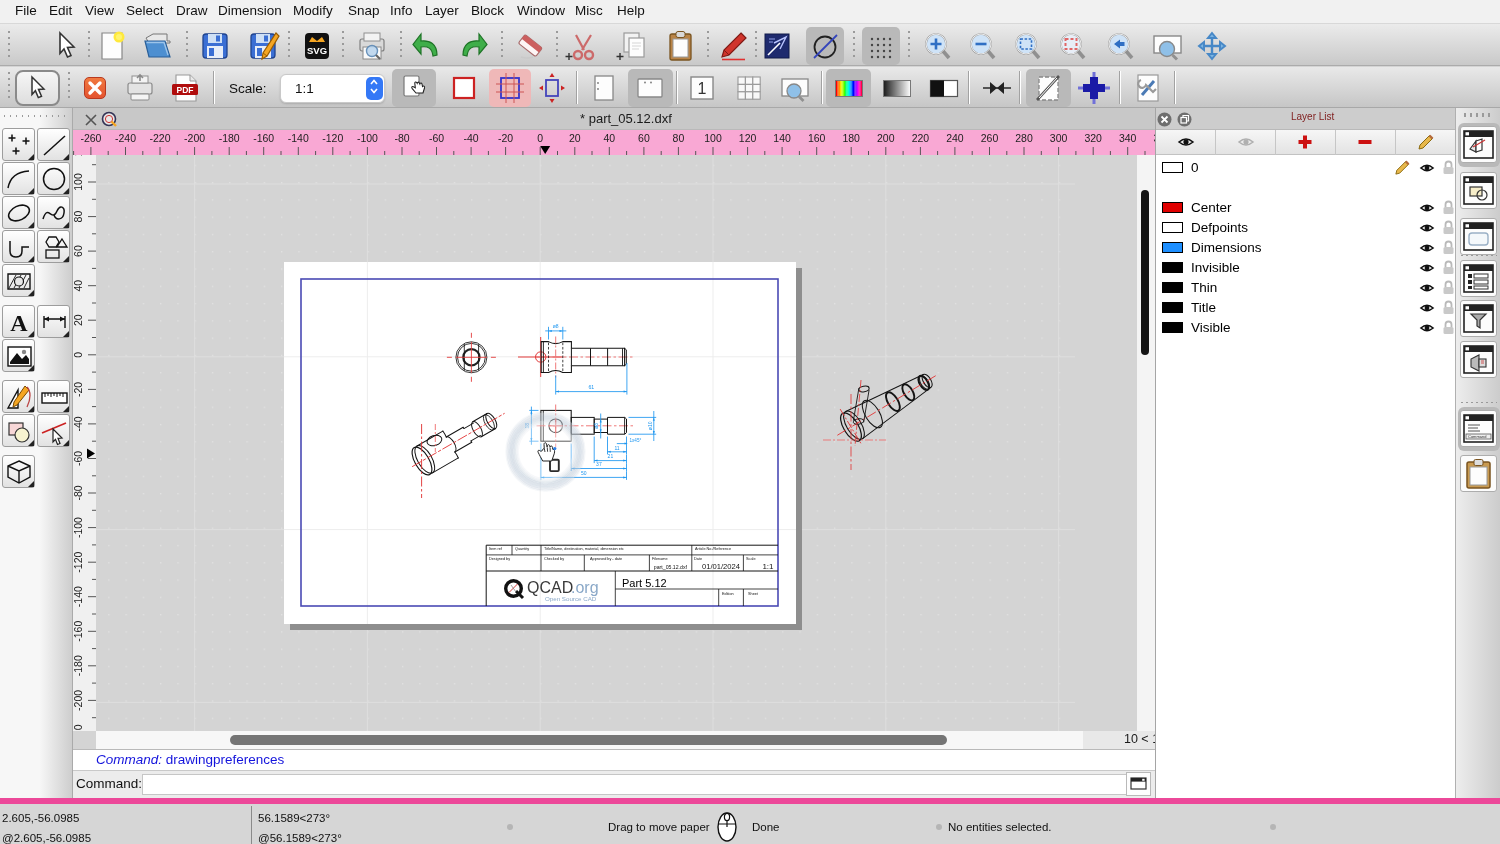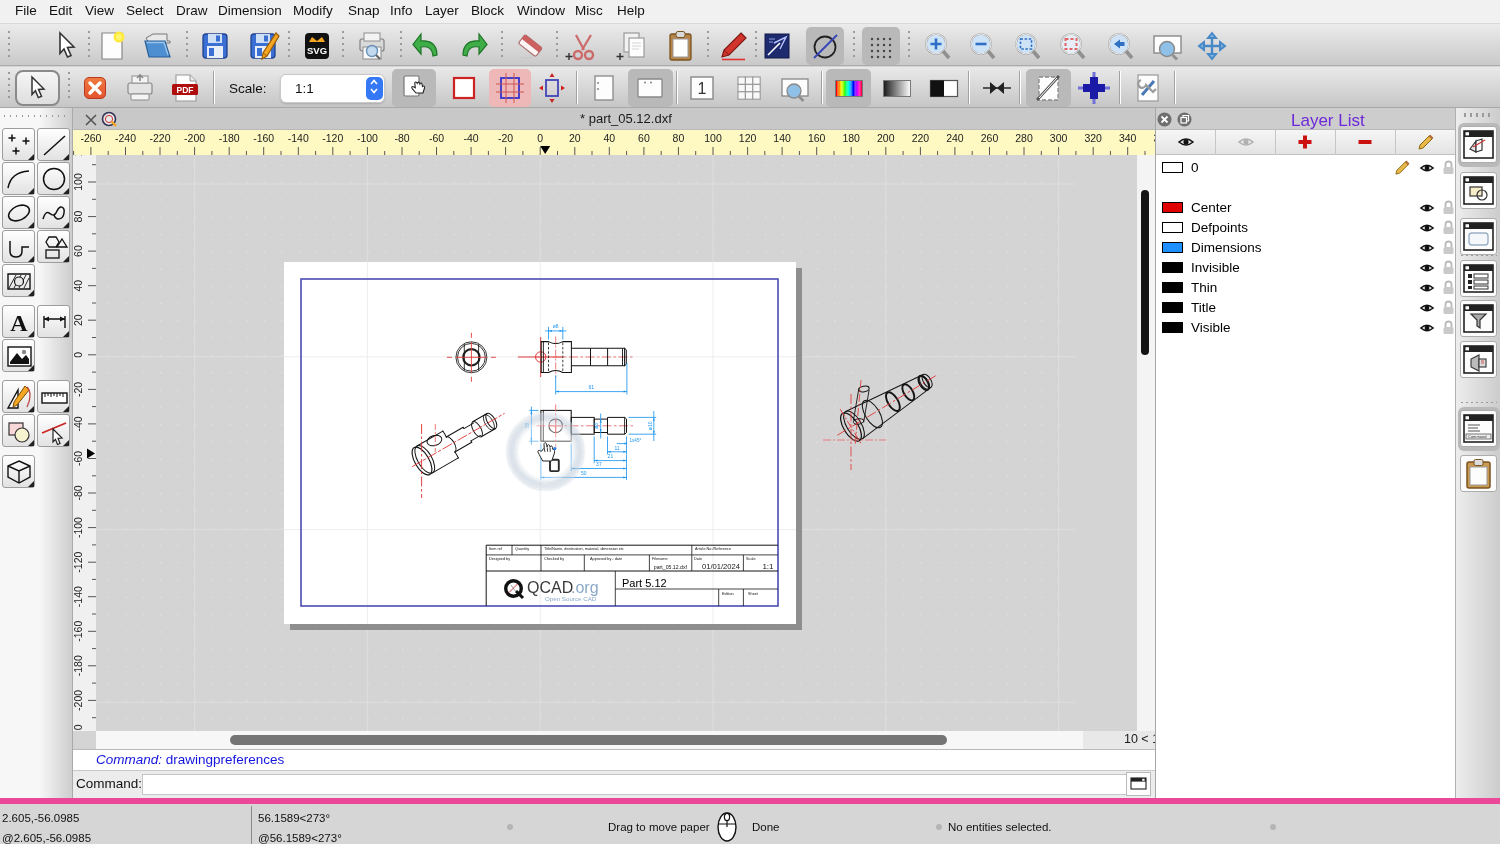--- a/index.html
+++ b/index.html
@@ -7,21 +7,21 @@
   #menubar { left:0; top:0; width:1500px; height:23px; background:#f1f1f1; font-size:13.5px; color:#111; }
   #menubar span { position:absolute; top:3px; }
   #tb1 { left:0; top:23px; width:1500px; height:43px; background:linear-gradient(#ebebeb,#c9c9c9); border-top:1px solid #d8d8d8; border-bottom:1px solid #ababab; }
   #tb2 { left:0; top:67px; width:1500px; height:41px; background:linear-gradient(#e9e9e9,#c6c6c6); border-bottom:1px solid #a8a8a8; }
   .vsep1 { position:absolute; top:7px; width:2px; height:30px; background-image:repeating-linear-gradient(#9a9a9a 0 2px, transparent 2px 6px); }
   .vsol { position:absolute; top:4px; width:1px; height:33px; background:#fff; box-shadow:-1px 0 0 #a2a2a2; }
   .selbg { position:absolute; background:#b9b9b9; border-radius:5px; }
   #palette { left:0; top:108px; width:73px; height:690px; background:linear-gradient(to right,#f7f7f7 55%,#cdcdcd); border-right:1px solid #aaa; }
   .pbtn { position:absolute; width:33px; height:33px; background:linear-gradient(#ffffff,#e2e2e2); border:1px solid #9d9d9d; border-radius:3px; }
   #tabbar { left:73px; top:108px; width:1082px; height:22px; background:#c8c8c8; border-bottom:1px solid #b9b9b9; }
-  #hruler { left:73px; top:130px; width:1082px; height:25px; background:#fef9c3; }
+  #hruler { left:73px; top:130px; width:1082px; height:25px; background:#f9a8d4; }
   #vruler { left:73px; top:155px; width:23px; height:576px; background:#f0f0f0; }
   #canvas { left:96px; top:155px; width:979px; height:576px; background:#d4d4d4; overflow:hidden; }
   #vscroll { left:1137px; top:155px; width:18px; height:576px; background:#f4f4f4; }
   #vthumb { position:absolute; left:4px; top:35px; width:8px; height:165px; background:#141414; border-radius:4px; }
   #hscroll { left:96px; top:731px; width:1059px; height:18px; background:#f7f7f7; }
   #hthumb { position:absolute; left:134px; top:4px; width:717px; height:10px; background:#757575; border-radius:5px; }
   #corner { left:1083px; top:731px; width:94px; height:18px; background:#e8e8e8; font-size:12.5px; color:#1a1a1a; }
   #cmdhist { left:73px; top:749px; width:1082px; height:22px; background:#ffffff; border-top:1px solid #b9b9b9; border-bottom:1px solid #c9c9c9; font-size:13.5px; }
   #cmdrow { left:73px; top:771px; width:1082px; height:27px; background:#ececec; font-size:13.5px; }
   #cmdinput { position:absolute; left:69px; top:3px; width:985px; height:21px; background:#ffffff; border:1px solid #c6c6c6; }
@@ -873,21 +873,21 @@
     <div id="rphead">
       <svg class="abs" style="left:1px;top:4px" width="15" height="15" viewBox="0 0 15 15">
         <circle cx="7.5" cy="7.5" r="7" fill="#6e6e6e"></circle>
         <path d="M 4.5 4.5 L 10.5 10.5 M 10.5 4.5 L 4.5 10.5" stroke="#fff" stroke-width="1.8"></path>
       </svg>
       <svg class="abs" style="left:21px;top:4px" width="15" height="15" viewBox="0 0 15 15">
         <circle cx="7.5" cy="7.5" r="7" fill="#6e6e6e"></circle>
         <rect x="4" y="5.5" width="5.5" height="5.5" fill="none" stroke="#fff" stroke-width="1.2"></rect>
         <path d="M 6 5 L 6 3.5 L 11.5 3.5 L 11.5 9 L 10 9" fill="none" stroke="#fff" stroke-width="1.2"></path>
       </svg>
-      <span class="abs" style="left:135px;top:3px;font-size:17px;color:#6d28d9">Layer List</span>
+      <span class="abs" style="left:135px;top:3px;font-size:10px;color:#7f1d1d">Layer List</span>
     </div>
     <div class="abs" style="left:0px;top:22px;width:60px;height:25px;border-right:1px solid #c6c6c6"></div>
     <div class="abs" style="left:21px;top:26px"><svg width="18" height="16" viewBox="0 0 18 16">
         <path d="M 2 8 Q 9 2 16 8 Q 9 14 2 8 Z" fill="none" stroke="#111" stroke-width="1.6"></path>
         <circle cx="9" cy="8" r="2.6" fill="#111"></circle>
       </svg></div>
     <div class="abs" style="left:60px;top:22px;width:60px;height:25px;border-right:1px solid #c6c6c6"></div>
     <div class="abs" style="left:81px;top:26px"><svg width="18" height="16" viewBox="0 0 18 16">
         <path d="M 2 8 Q 9 2 16 8 Q 9 14 2 8 Z" fill="none" stroke="#b0b0b0" stroke-width="1.6"></path>
         <circle cx="9" cy="8" r="2.6" fill="#b0b0b0"></circle>

